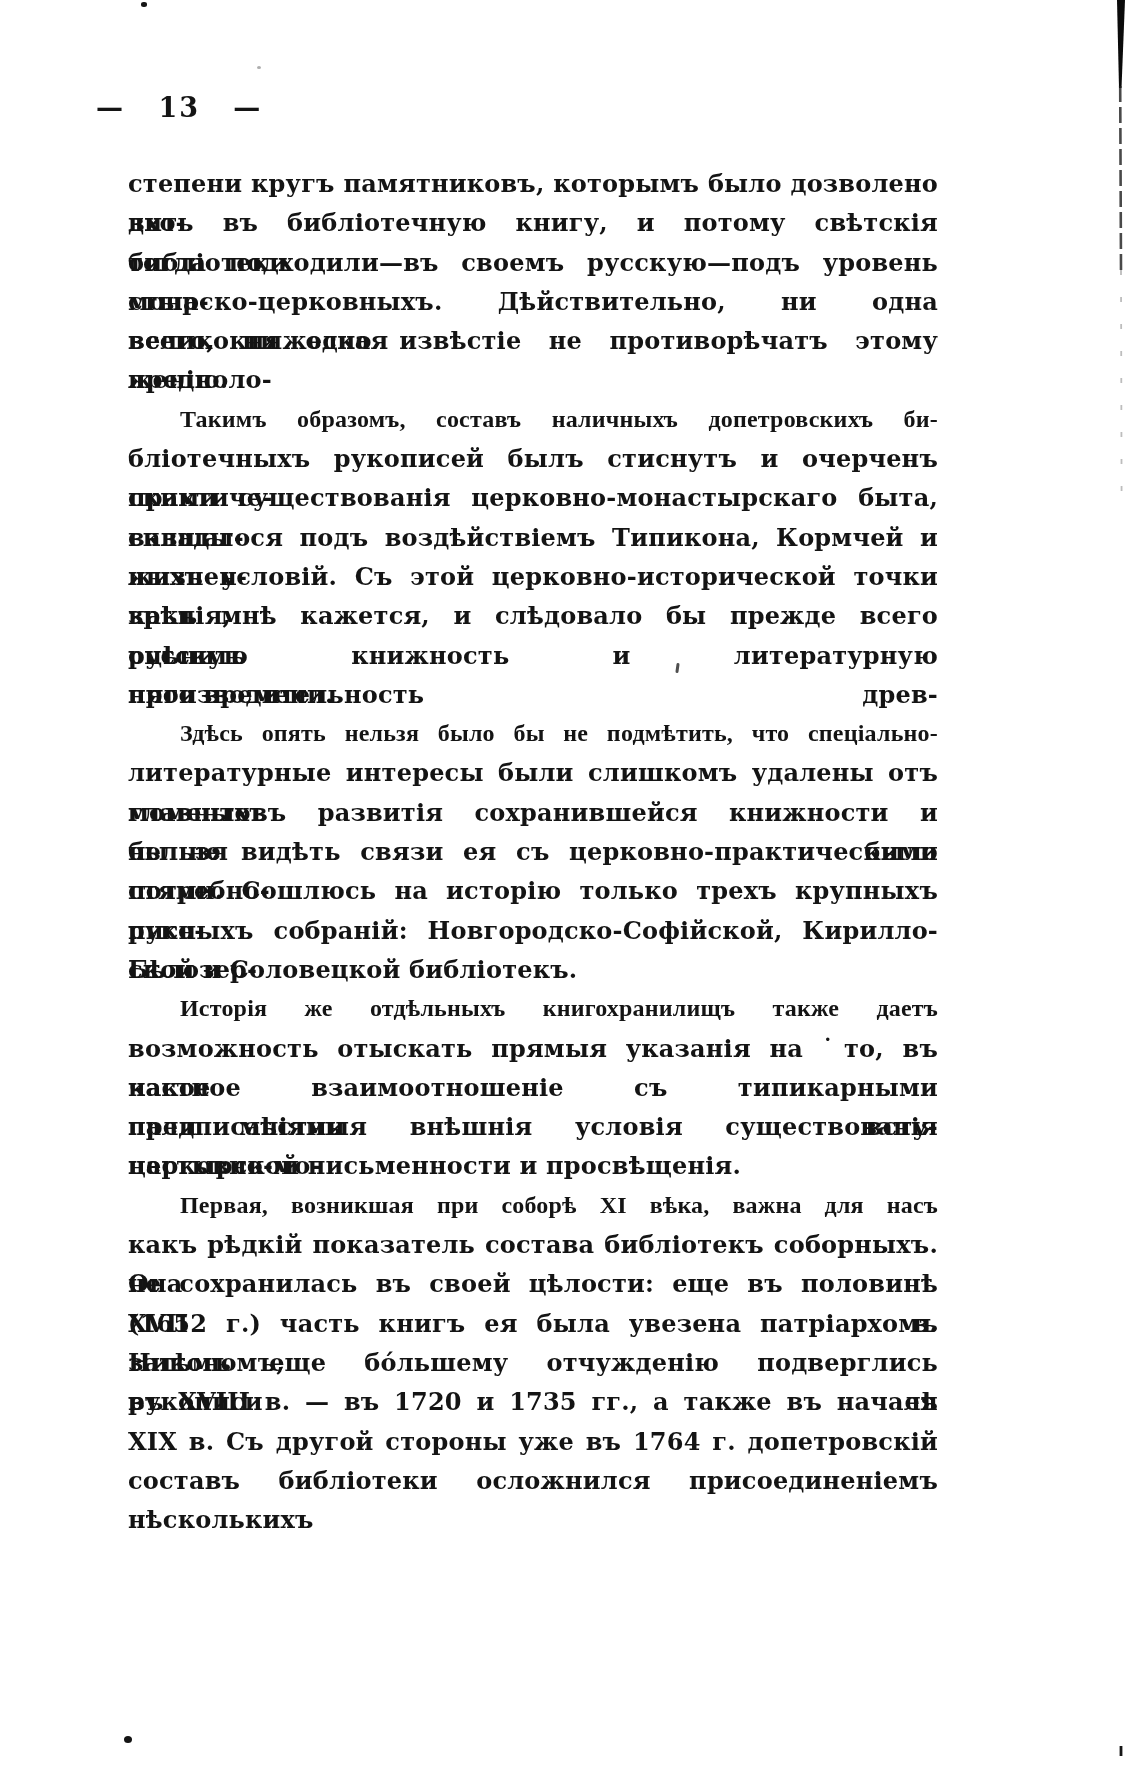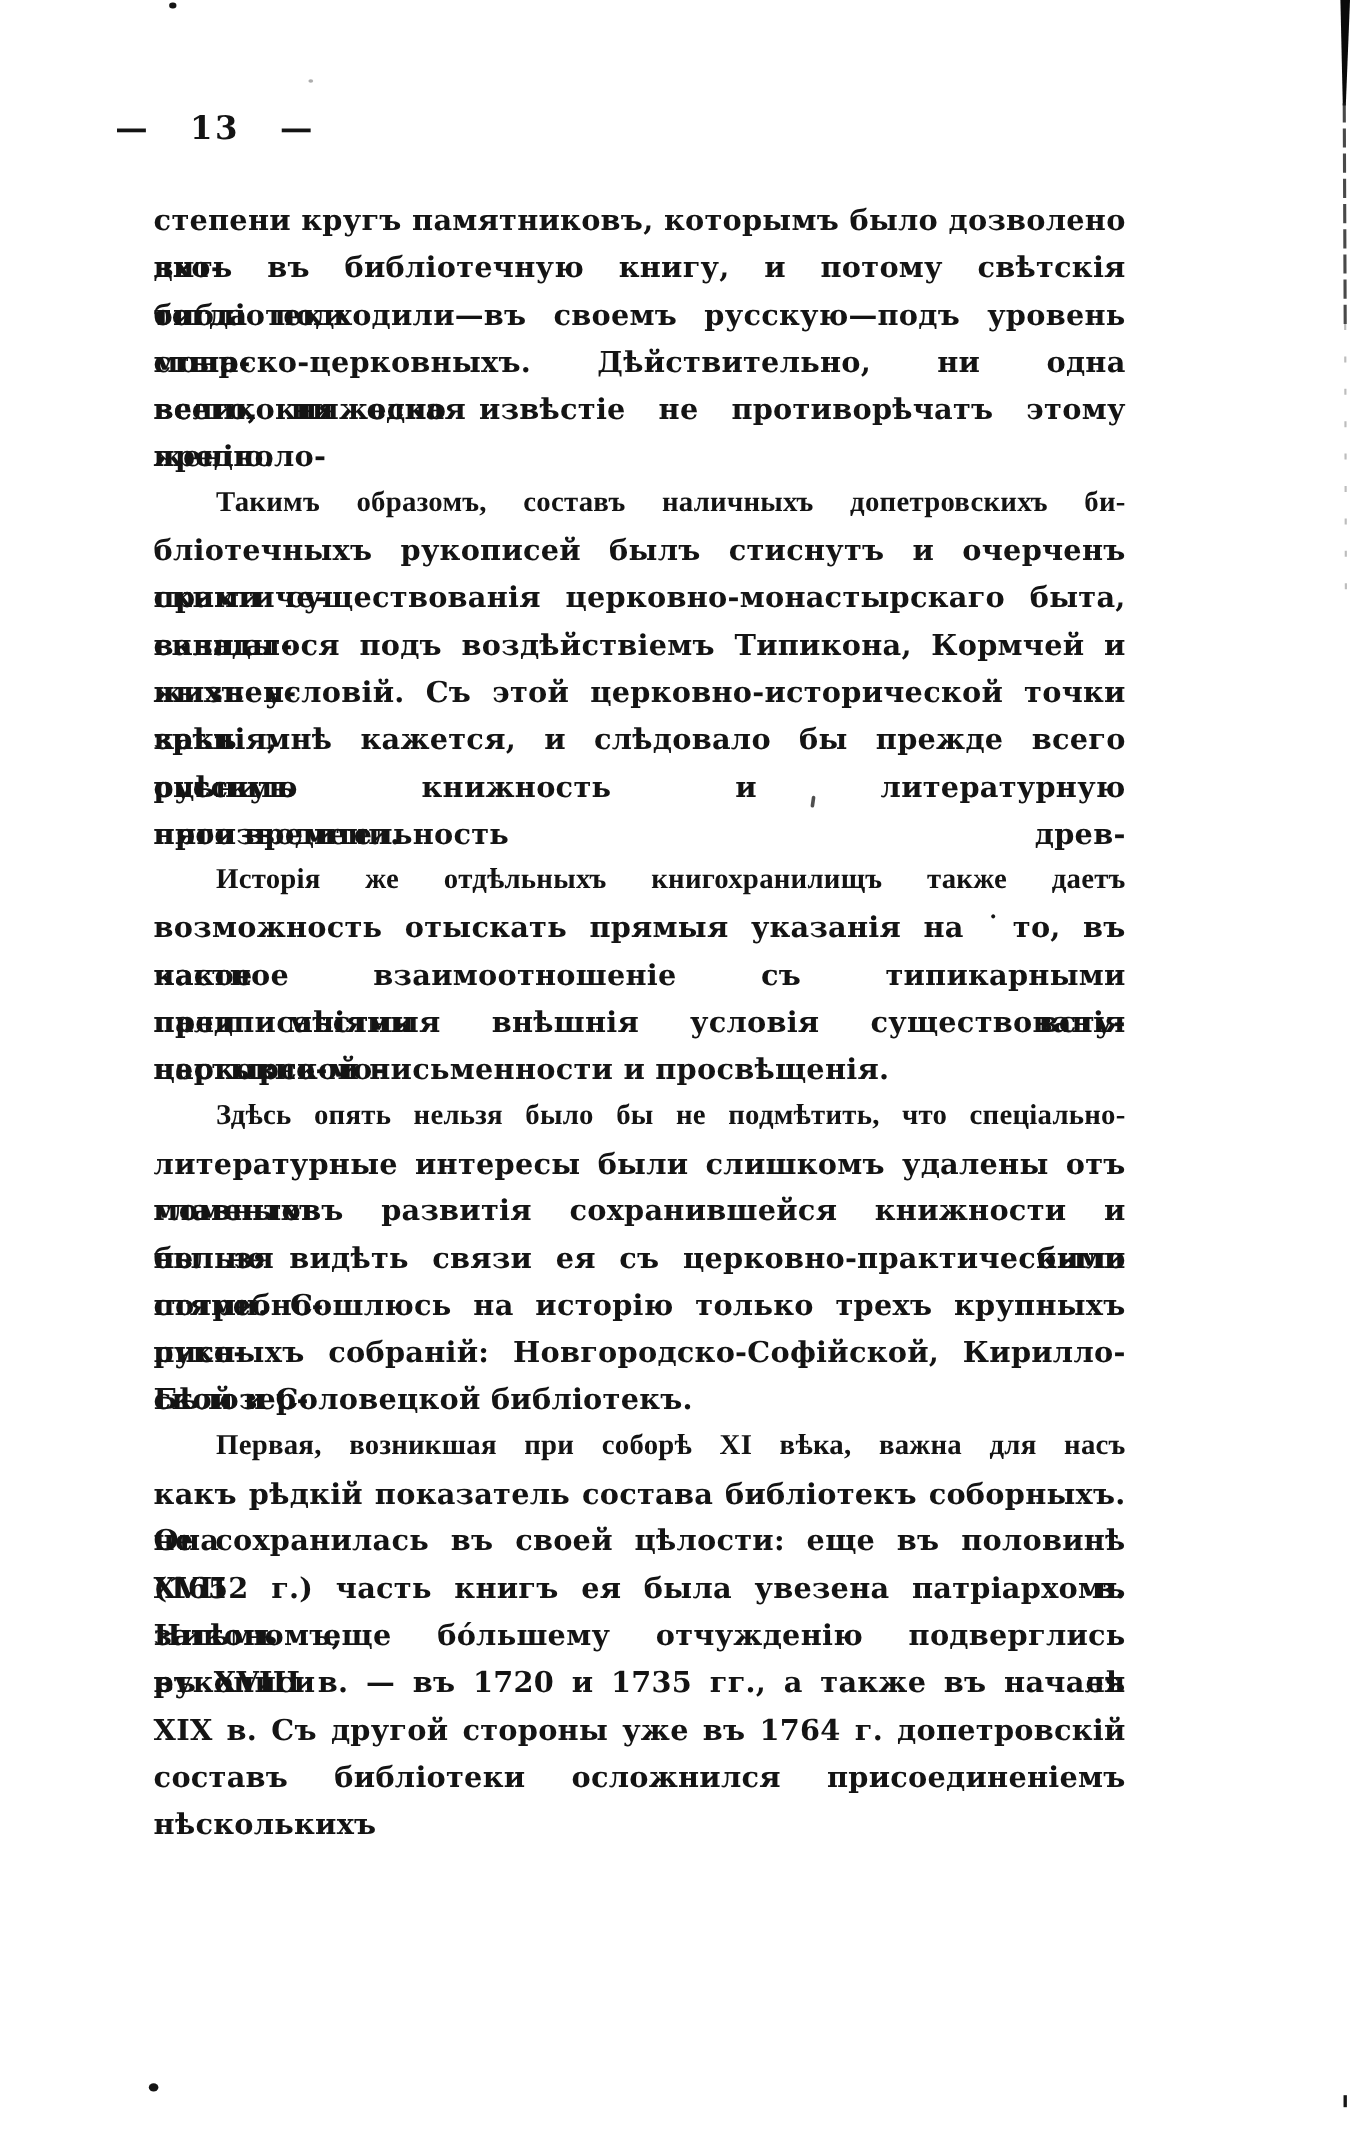--- a/index.html
+++ b/index.html
@@ -94,34 +94,34 @@
       <div class="line">Такимъ образомъ, составъ наличныхъ допетровскихъ би-</div>
       <div class="line">бліотечныхъ рукописей былъ стиснутъ и очерченъ практиче-</div>
       <div class="line">скими существованія церковно-монастырскаго быта, склады-</div>
       <div class="line">вавшагося подъ воздѣйствіемъ Типикона, Кормчей и жизнен-</div>
       <div class="line">ныхъ условій. Съ этой церковно-исторической точки зрѣнія,</div>
       <div class="line">какъ мнѣ кажется, и слѣдовало бы прежде всего оцѣнить</div>
       <div class="line">русскую книжность и литературную производительность древ-</div>
       <div class="line no-just">няго времени.</div>
     </div>
     <div class="paragraph indent">
-      <div class="line">Исторія же отдѣльныхъ книгохранилищъ также даетъ</div>
-      <div class="line">возможность отыскать прямыя указанія на ˙то, въ какое</div>
-      <div class="line">частное взаимоотношеніе съ типикарными предписаніями всту-</div>
-      <div class="line">пали мѣстныя внѣшнія условія существованія церковно-мо-</div>
-      <div class="line no-just">настырской письменности и просвѣщенія.</div>
-    </div>
-    <div class="paragraph indent">
       <div class="line">Здѣсь опять нельзя было бы не подмѣтить, что спеціально-</div>
       <div class="line">литературные интересы были слишкомъ удалены отъ главныхъ</div>
       <div class="line">моментовъ развитія сохранившейся книжности и нельзя было</div>
       <div class="line">бы не видѣть связи ея съ церковно-практическими потребно-</div>
       <div class="line">стями. Сошлюсь на исторію только трехъ крупныхъ руко-</div>
       <div class="line">писныхъ собраній: Новгородско-Софійской, Кирилло-Бѣлозер-</div>
       <div class="line no-just">ской и Соловецкой библіотекъ.</div>
+    </div>
+    <div class="paragraph indent">
+      <div class="line">Исторія же отдѣльныхъ книгохранилищъ также даетъ</div>
+      <div class="line">возможность отыскать прямыя указанія на ˙то, въ какое</div>
+      <div class="line">частное взаимоотношеніе съ типикарными предписаніями всту-</div>
+      <div class="line">пали мѣстныя внѣшнія условія существованія церковно-мо-</div>
+      <div class="line no-just">настырской письменности и просвѣщенія.</div>
     </div>
     <div class="paragraph indent">
       <div class="line">Первая, возникшая при соборѣ XI вѣка, важна для насъ</div>
       <div class="line">какъ рѣдкій показатель состава библіотекъ соборныхъ. Она</div>
       <div class="line">не сохранилась въ своей цѣлости: еще въ половинѣ XVII в.</div>
       <div class="line">(1652 г.) часть книгъ ея была увезена патріархомъ Никономъ,</div>
       <div class="line">затѣмъ еще бо́льшему отчужденію подверглись рукописи ея</div>
       <div class="line">въ XVIII в. — въ 1720 и 1735 гг., а также въ началѣ</div>
       <div class="line">XIX в. Съ другой стороны уже въ 1764 г. допетровскій</div>
       <div class="line">составъ библіотеки осложнился присоединеніемъ нѣсколькихъ</div>

